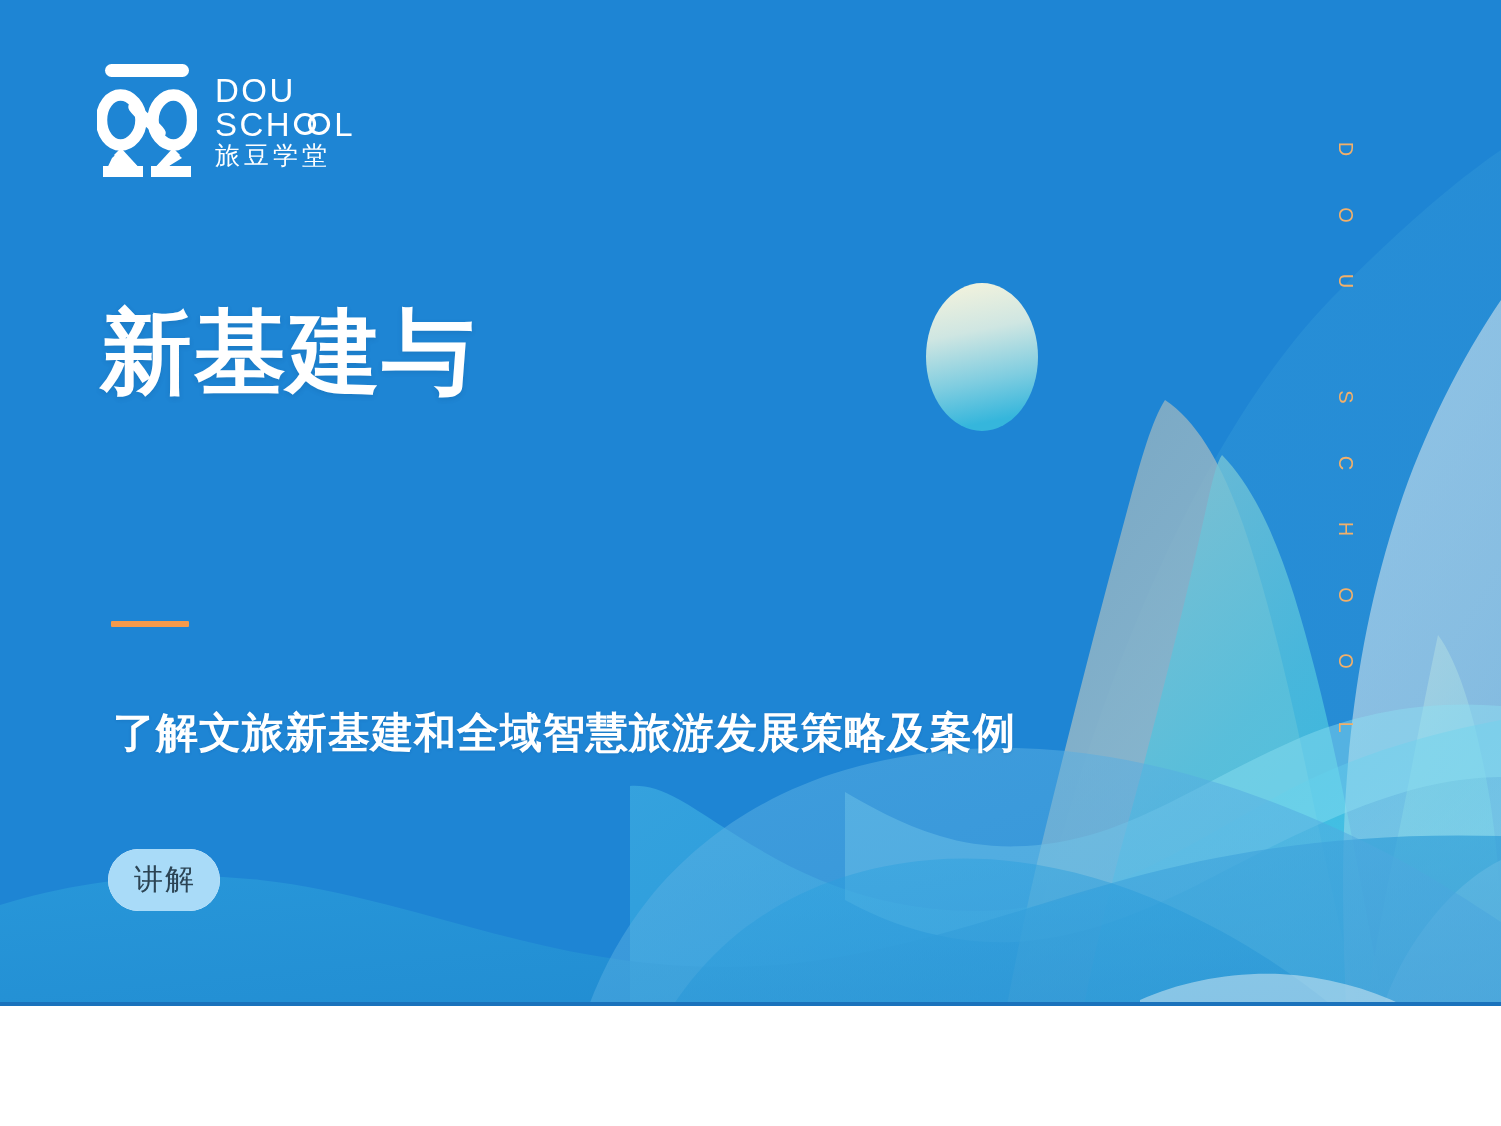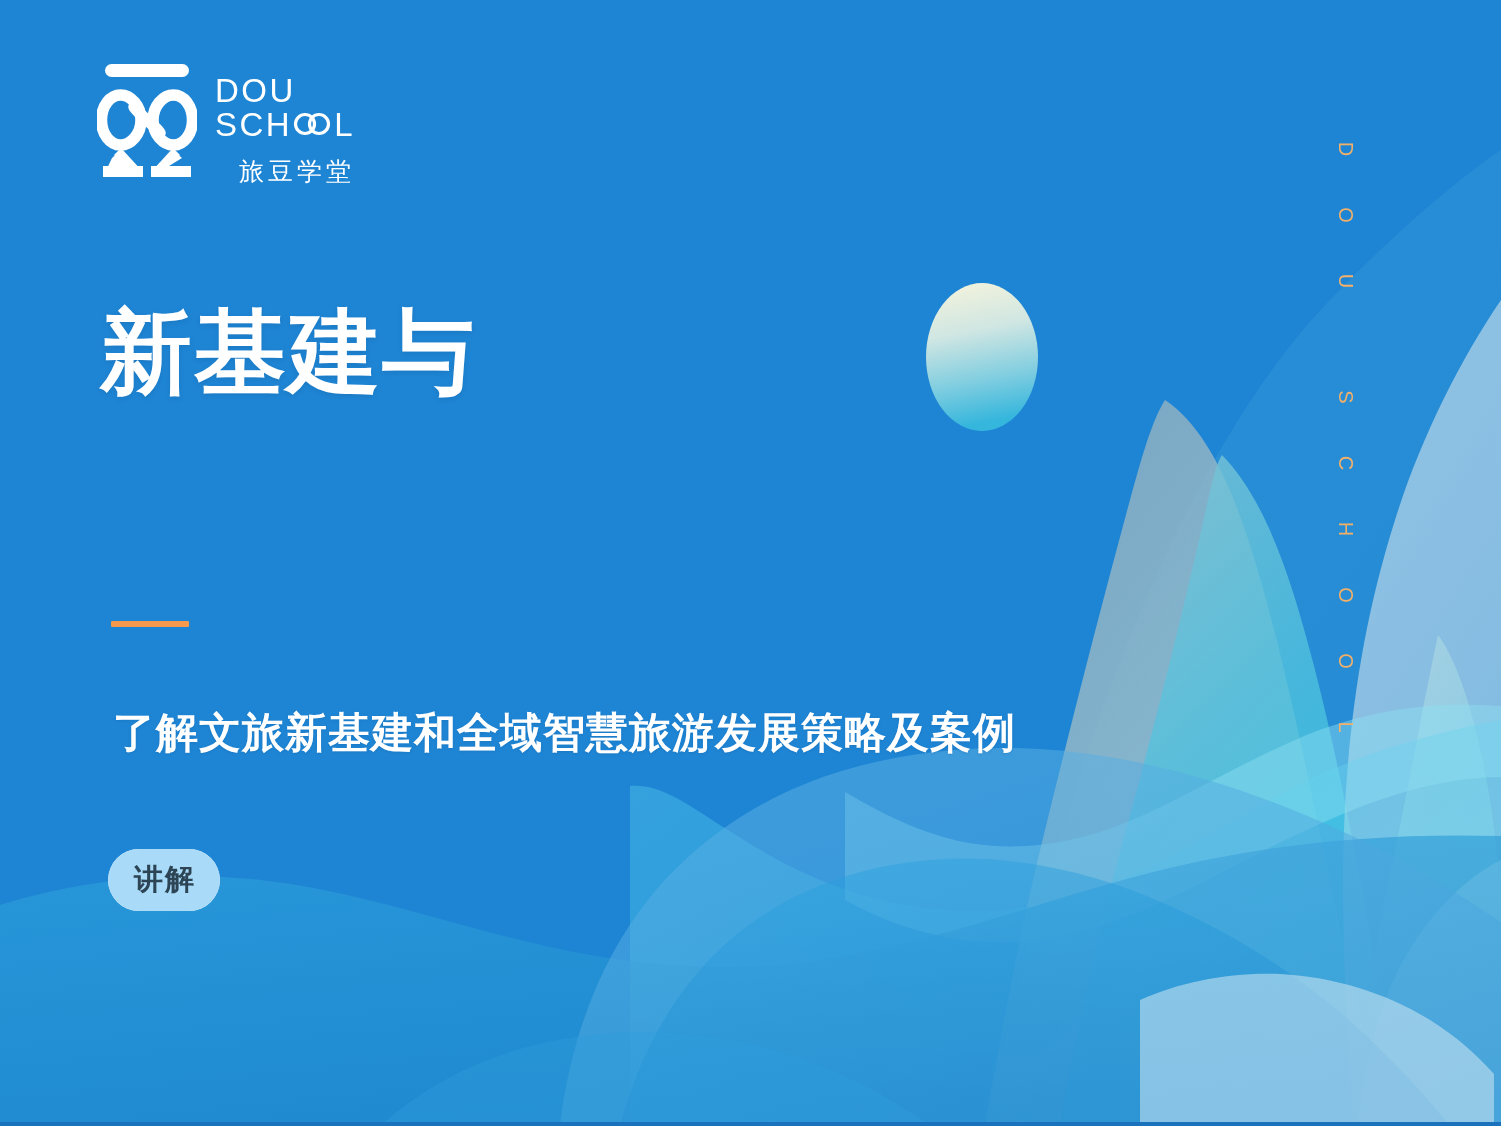--- a/index.html
+++ b/index.html
@@ -3,21 +3,21 @@
 <meta charset="utf-8">
 <style>
   html, body {
     margin: 0;
     padding: 0;
     background: #ffffff;
   }
   #slide {
     position: relative;
     width: 1501px;
-    height: 1126px;
+    height: 1006px;
     overflow: hidden;
     background: #1E85D4;
     font-family: "Liberation Sans", "DejaVu Sans", sans-serif;
   }
 
   
   #bg-art {
     position: absolute;
     inset: 0;
     width: 1501px;
@@ -45,23 +45,22 @@
     letter-spacing: 2.5px;
     font-weight: 400;
     white-space: nowrap;
     display: flex;
     align-items: center;
   }
   .logo-line .ooglyph { display:inline-block; margin:0 1px; }
   .logo-cn {
     font-size: 25px;
     letter-spacing: 4px;
-    margin-top: 18px;
+    margin-top: 2px;
     white-space: nowrap;
-    text-align: right;
   }
 
   
   .side-word {
     position: absolute;
     left: 1329px;
     top: 140px;
     width: 34px;
     color: #F2B06A;
     font-size: 20px;
@@ -126,21 +125,21 @@
     display: flex;
     align-items: stretch;
     background: #E7F3FD;
     border-radius: 31px;
     overflow: hidden;
   }
   .presenter-tag {
     background: #A9DBF8;
     color: #2C4454;
     font-size: 29px;
-    font-weight: 700;
+    font-weight: 400;
     letter-spacing: 2px;
     display: flex;
     align-items: center;
     padding: 0 24px 0 26px;
     border-radius: 31px;
   }
   .presenter-names {
     color: #2C4454;
     font-size: 29px;
     font-weight: 700;

